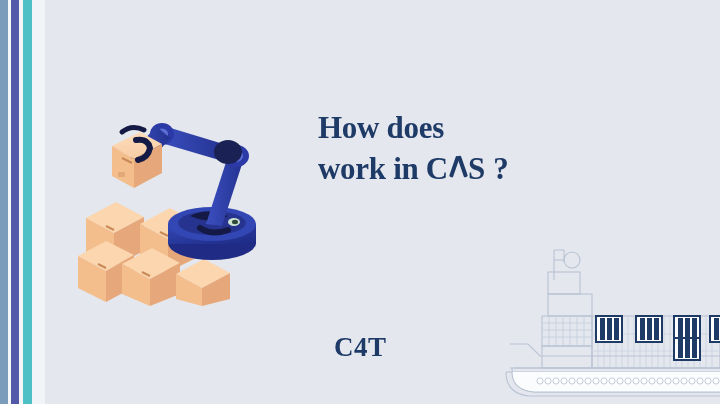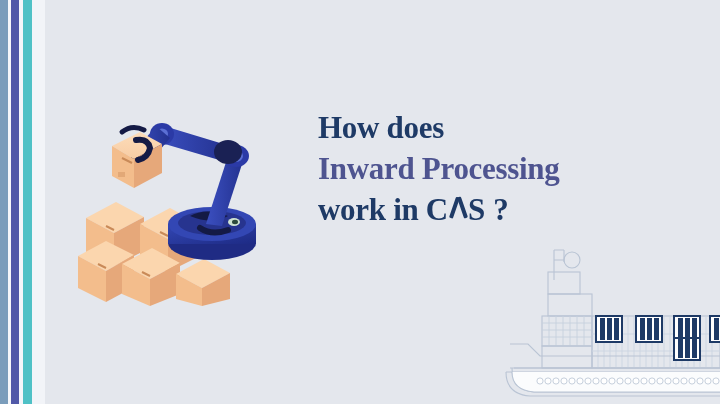--- a/index.html
+++ b/index.html
@@ -283,18 +283,18 @@
           <rect x="214" y="84" width="22" height="26" fill="#ffffff" stroke="#1e3a66" stroke-width="2"></rect>
           <rect x="218" y="86" width="5" height="22" fill="#1e3a66"></rect>
           <rect x="225" y="86" width="5" height="22" fill="#1e3a66"></rect>
         </g>
       </g>
     </svg>
   </div>
 
   <div id="headline">
     <span id="headline-line-1" class="hl-line">How does</span>
-    <span id="headline-line-2" class="hl-line">Inward Processing</span>
     <span id="headline-line-3" class="hl-line"><span>work in </span><span class="cas-brand"><span>C</span><span class="cas-lambda"><i class="left"></i><i class="right"></i></span><span>S</span></span><span> ?</span></span>
   </div>
 
+  <div id="logo">C4T</div>
 
 </div>
 
 </body></html>

